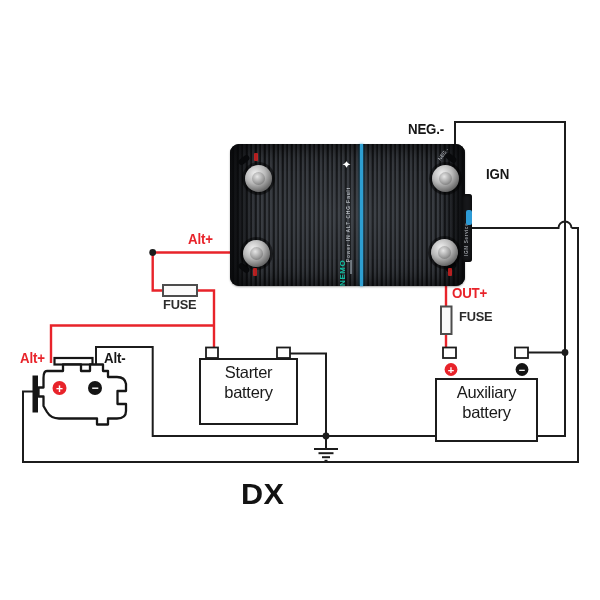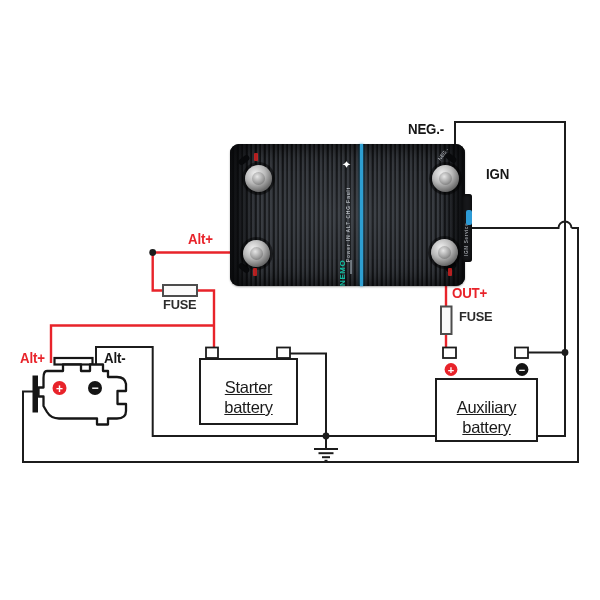--- a/index.html
+++ b/index.html
@@ -7,21 +7,21 @@
           font-family:"Liberation Sans",sans-serif;}
   svg{position:absolute;left:0;top:0;}
   .lbl{position:absolute;font-weight:bold;font-size:14px;color:#161616;letter-spacing:-0.2px;
        transform:scaleX(0.95);transform-origin:left top;white-space:nowrap;}
   .lbl.red{color:#e8232a;}
   .lbl.med{font-weight:600;font-size:13.5px;color:#2b2b2b;}
   .caption{position:absolute;left:241px;top:477px;font-size:30px;font-weight:bold;color:#131313;
            letter-spacing:0.5px;transform:scaleX(1.02);transform-origin:left top;}
   .battery{position:absolute;border:2px solid #1c1c1c;background:#ffffff;text-align:center;
            font-size:16.5px;line-height:20px;color:#1a1a1a;letter-spacing:-0.3px;}
-  .battery .bt{padding-top:17px;text-decoration:underline;}
+  .battery .bt{padding-top:2px;}
   
   #device{position:absolute;left:230px;top:144px;width:235px;height:142px;border-radius:9px;
     background:repeating-linear-gradient(90deg,#33363b 0px,#303338 1.5px,#0e0f11 3px,#16181b 4.5px);
     box-shadow:inset 0 0 22px rgba(0,0,0,0.85), 0 1px 2px rgba(0,0,0,0.35);}
   #device .shade{position:absolute;left:0;top:0;right:0;bottom:0;border-radius:9px;
     background:radial-gradient(ellipse 120% 95% at 50% 50%, rgba(140,150,160,0.16), rgba(0,0,0,0) 55%, rgba(0,0,0,0.45) 96%);}
   #device .cap-l{position:absolute;left:0;top:0;width:26px;height:142px;border-radius:9px 0 0 9px;
     background:linear-gradient(90deg,rgba(8,9,11,0.85),rgba(8,9,11,0));}
   #device .cap-r{position:absolute;right:0;top:0;width:26px;height:142px;border-radius:0 9px 9px 0;
     background:linear-gradient(270deg,rgba(8,9,11,0.85),rgba(8,9,11,0));}
@@ -162,13 +162,14 @@
 
   <div class="lbl" style="left:408px;top:121px;">NEG.-</div>
   <div class="lbl" style="left:486px;top:166px;">IGN</div>
   <div class="lbl red" style="left:188px;top:231px;">Alt+</div>
   <div class="lbl med" style="left:163px;top:297px;">FUSE</div>
   <div class="lbl red" style="left:452px;top:285px;">OUT+</div>
   <div class="lbl med" style="left:459px;top:309px;">FUSE</div>
   <div class="lbl red" style="left:20px;top:350px;">Alt+</div>
   <div class="lbl" style="left:104px;top:350px;">Alt-</div>
 
+  <div class="caption">DX</div>
 </div>
 
 </body></html>

